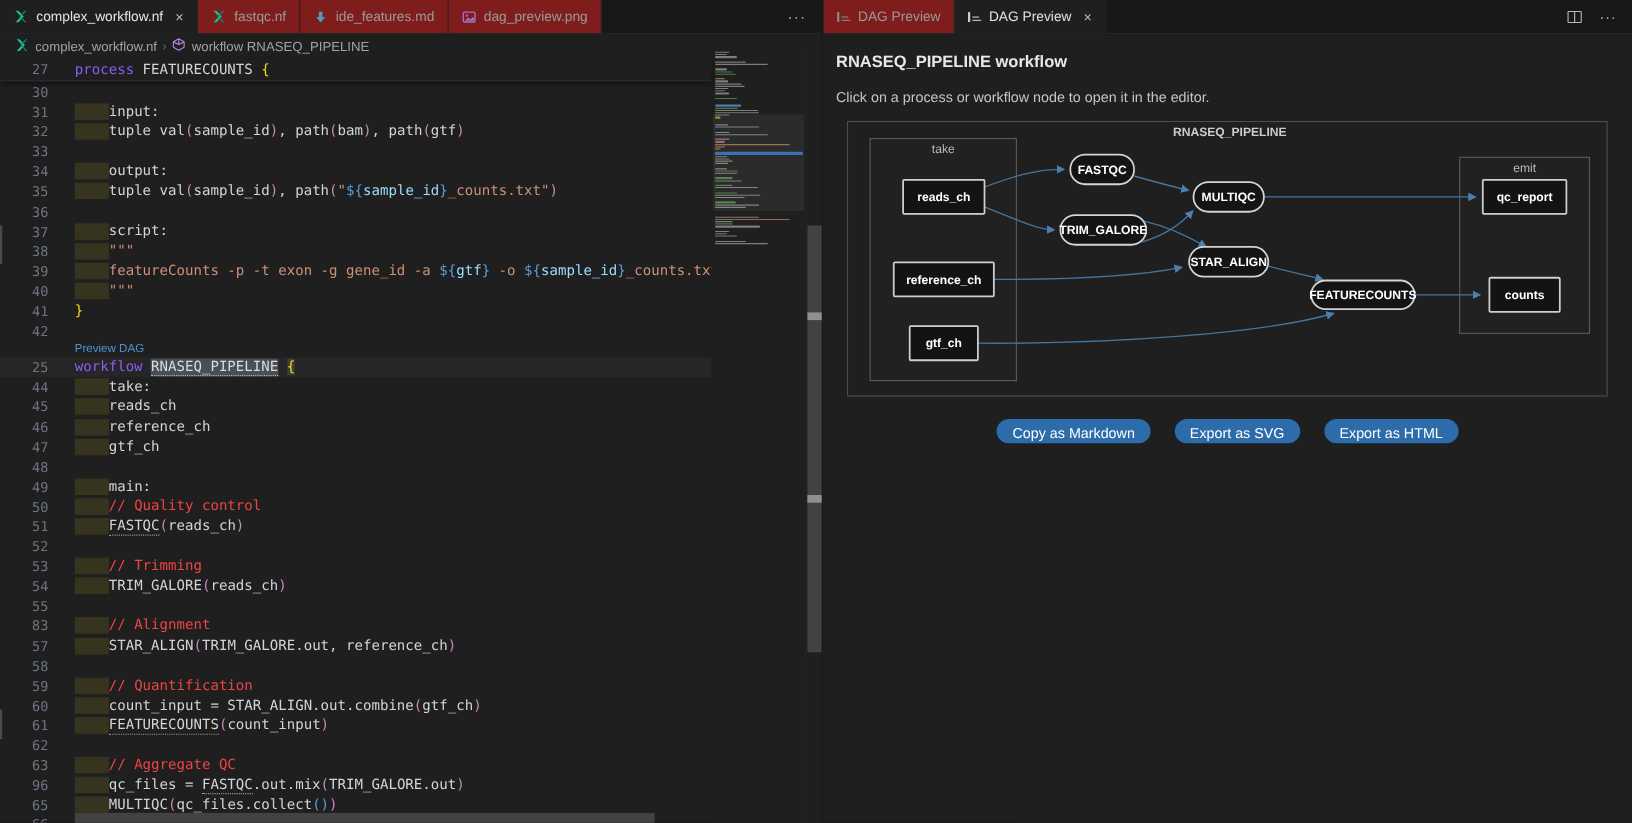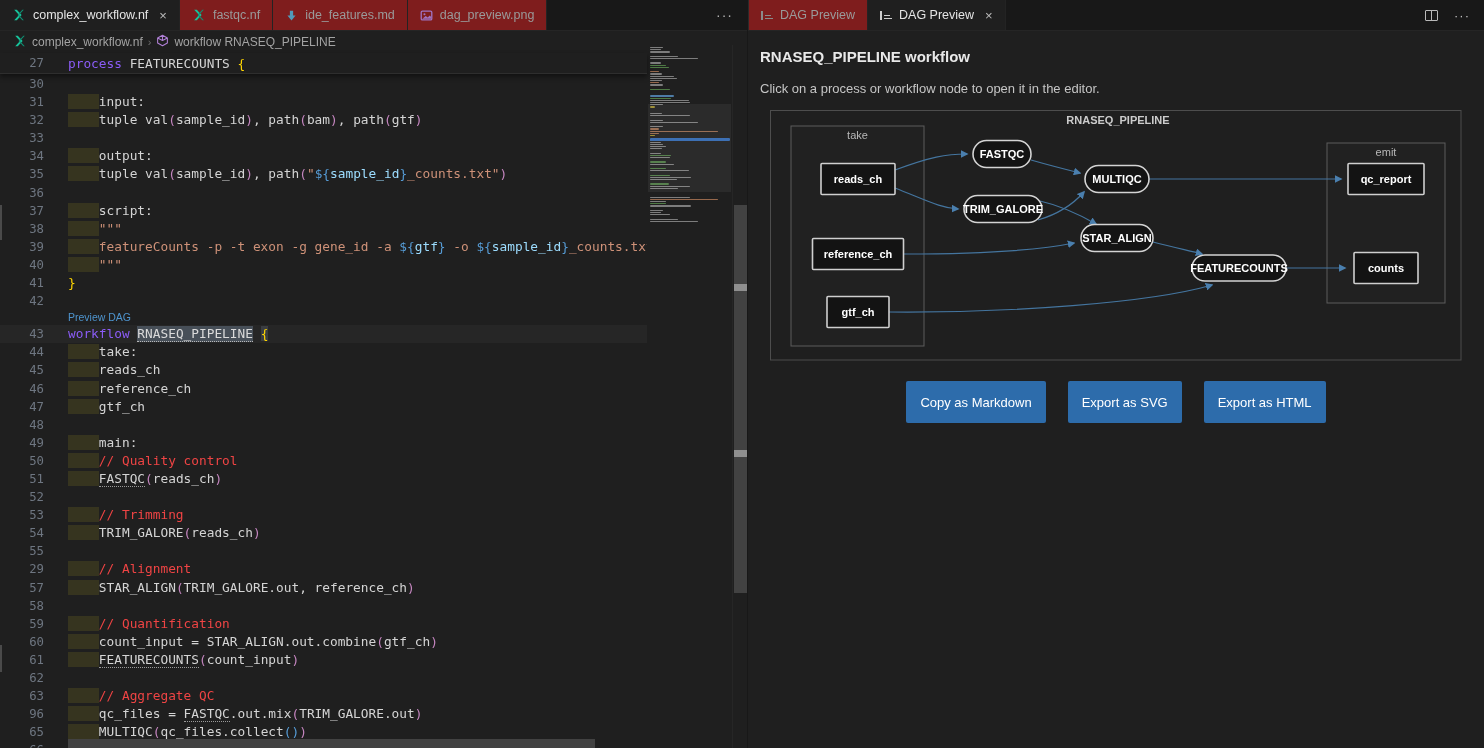--- a/index.html
+++ b/index.html
@@ -51,21 +51,21 @@
   #vthumb { position:absolute; left:1px; width:13px; background:#424242; }
   .ruler-mark { position:absolute; left:1px; width:13px; background:#8f8f8f; }
   #hscroll { position:absolute; left:68px; top:686px; width:527px; height:9px; background:#424242; z-index:6; }
   .edge-sliver { position:absolute; left:0; width:2px; background:#4a4a4a; z-index:7; }
   
   #right-panel { position:absolute; left:748px; top:31px; width:736px; height:717px; background:#1f1f1f; color:#cccccc; }
   #panel-title { position:absolute; left:12px; top:17px; font-size:15px; font-weight:bold; color:#e8e8e8; }
   #panel-sub { position:absolute; left:12px; top:50px; font-size:13px; color:#c5c5c5; }
   #dag-box { position:absolute; left:22px; top:79px; width:692px; height:251px; }
   #btn-row { position:absolute; left:22px; top:350px; width:692px; display:flex; justify-content:center; gap:22px; }
-  .btn { background:#2d6cab; color:#ffffff; border:none; border-radius:2px; font-family:"Liberation Sans",sans-serif; font-size:13px; padding:5px 14px; height:42px; cursor:pointer; }
+  .btn { background:#2d6cab; color:#ffffff; border:none; border-radius:12px; font-family:"Liberation Sans",sans-serif; font-size:13px; padding:5px 14px; height:22px; cursor:pointer; }
   svg text { font-family:"Liberation Sans",sans-serif; }
   .clu { fill:rgba(255,255,255,0.012); stroke:#5c5c5c; stroke-width:1; }
   .clu-label { fill:#b8b8b8; font-size:11px; }
   .outer-label { fill:#cccccc; font-size:11px; font-weight:bold; }
   .edge { fill:none; stroke:#44759f; stroke-width:1.2; }
   .proc rect { fill:#141414; stroke:#d4d4d4; stroke-width:1.6; }
   .chan rect { fill:#131313; stroke:#cfcfcf; stroke-width:1.6; }
   .node-label { fill:#ffffff; font-size:11px; font-weight:bold; text-anchor:middle; }
 </style>
 </head>
@@ -208,21 +208,21 @@
       <div class="row">
         <span class="num">41</span>
         <span class="code"><span class="y">}</span></span>
       </div>
       <div class="row">
         <span class="num">42</span>
         <span class="code"></span>
       </div>
       <div class="codelens">Preview DAG</div>
       <div class="row cur">
-        <span class="num">43</span>
+        <span class="num">25</span>
         <span class="code"><span class="k">workflow</span><span class="p"> </span><span class="hd">RNASEQ_PIPELINE</span><span class="p"> </span><span class="y ybg">{</span></span>
       </div>
       <div class="row">
         <span class="num">44</span>
         <span class="code"><span class="ind">    </span><span class="p">take:</span></span>
       </div>
       <div class="row">
         <span class="num">45</span>
         <span class="code"><span class="ind">    </span><span class="p">reads_ch</span></span>
       </div>
@@ -260,21 +260,21 @@
       </div>
       <div class="row">
         <span class="num">54</span>
         <span class="code"><span class="ind">    </span><span class="p">TRIM_GALORE</span><span class="m">(</span><span class="p">reads_ch</span><span class="m">)</span></span>
       </div>
       <div class="row">
         <span class="num">55</span>
         <span class="code"></span>
       </div>
       <div class="row">
-        <span class="num">29</span>
+        <span class="num">83</span>
         <span class="code"><span class="ind">    </span><span class="c">// Alignment</span></span>
       </div>
       <div class="row">
         <span class="num">57</span>
         <span class="code"><span class="ind">    </span><span class="p">STAR_ALIGN</span><span class="m">(</span><span class="p">TRIM_GALORE.out, reference_ch</span><span class="m">)</span></span>
       </div>
       <div class="row">
         <span class="num">58</span>
         <span class="code"></span>
       </div>

